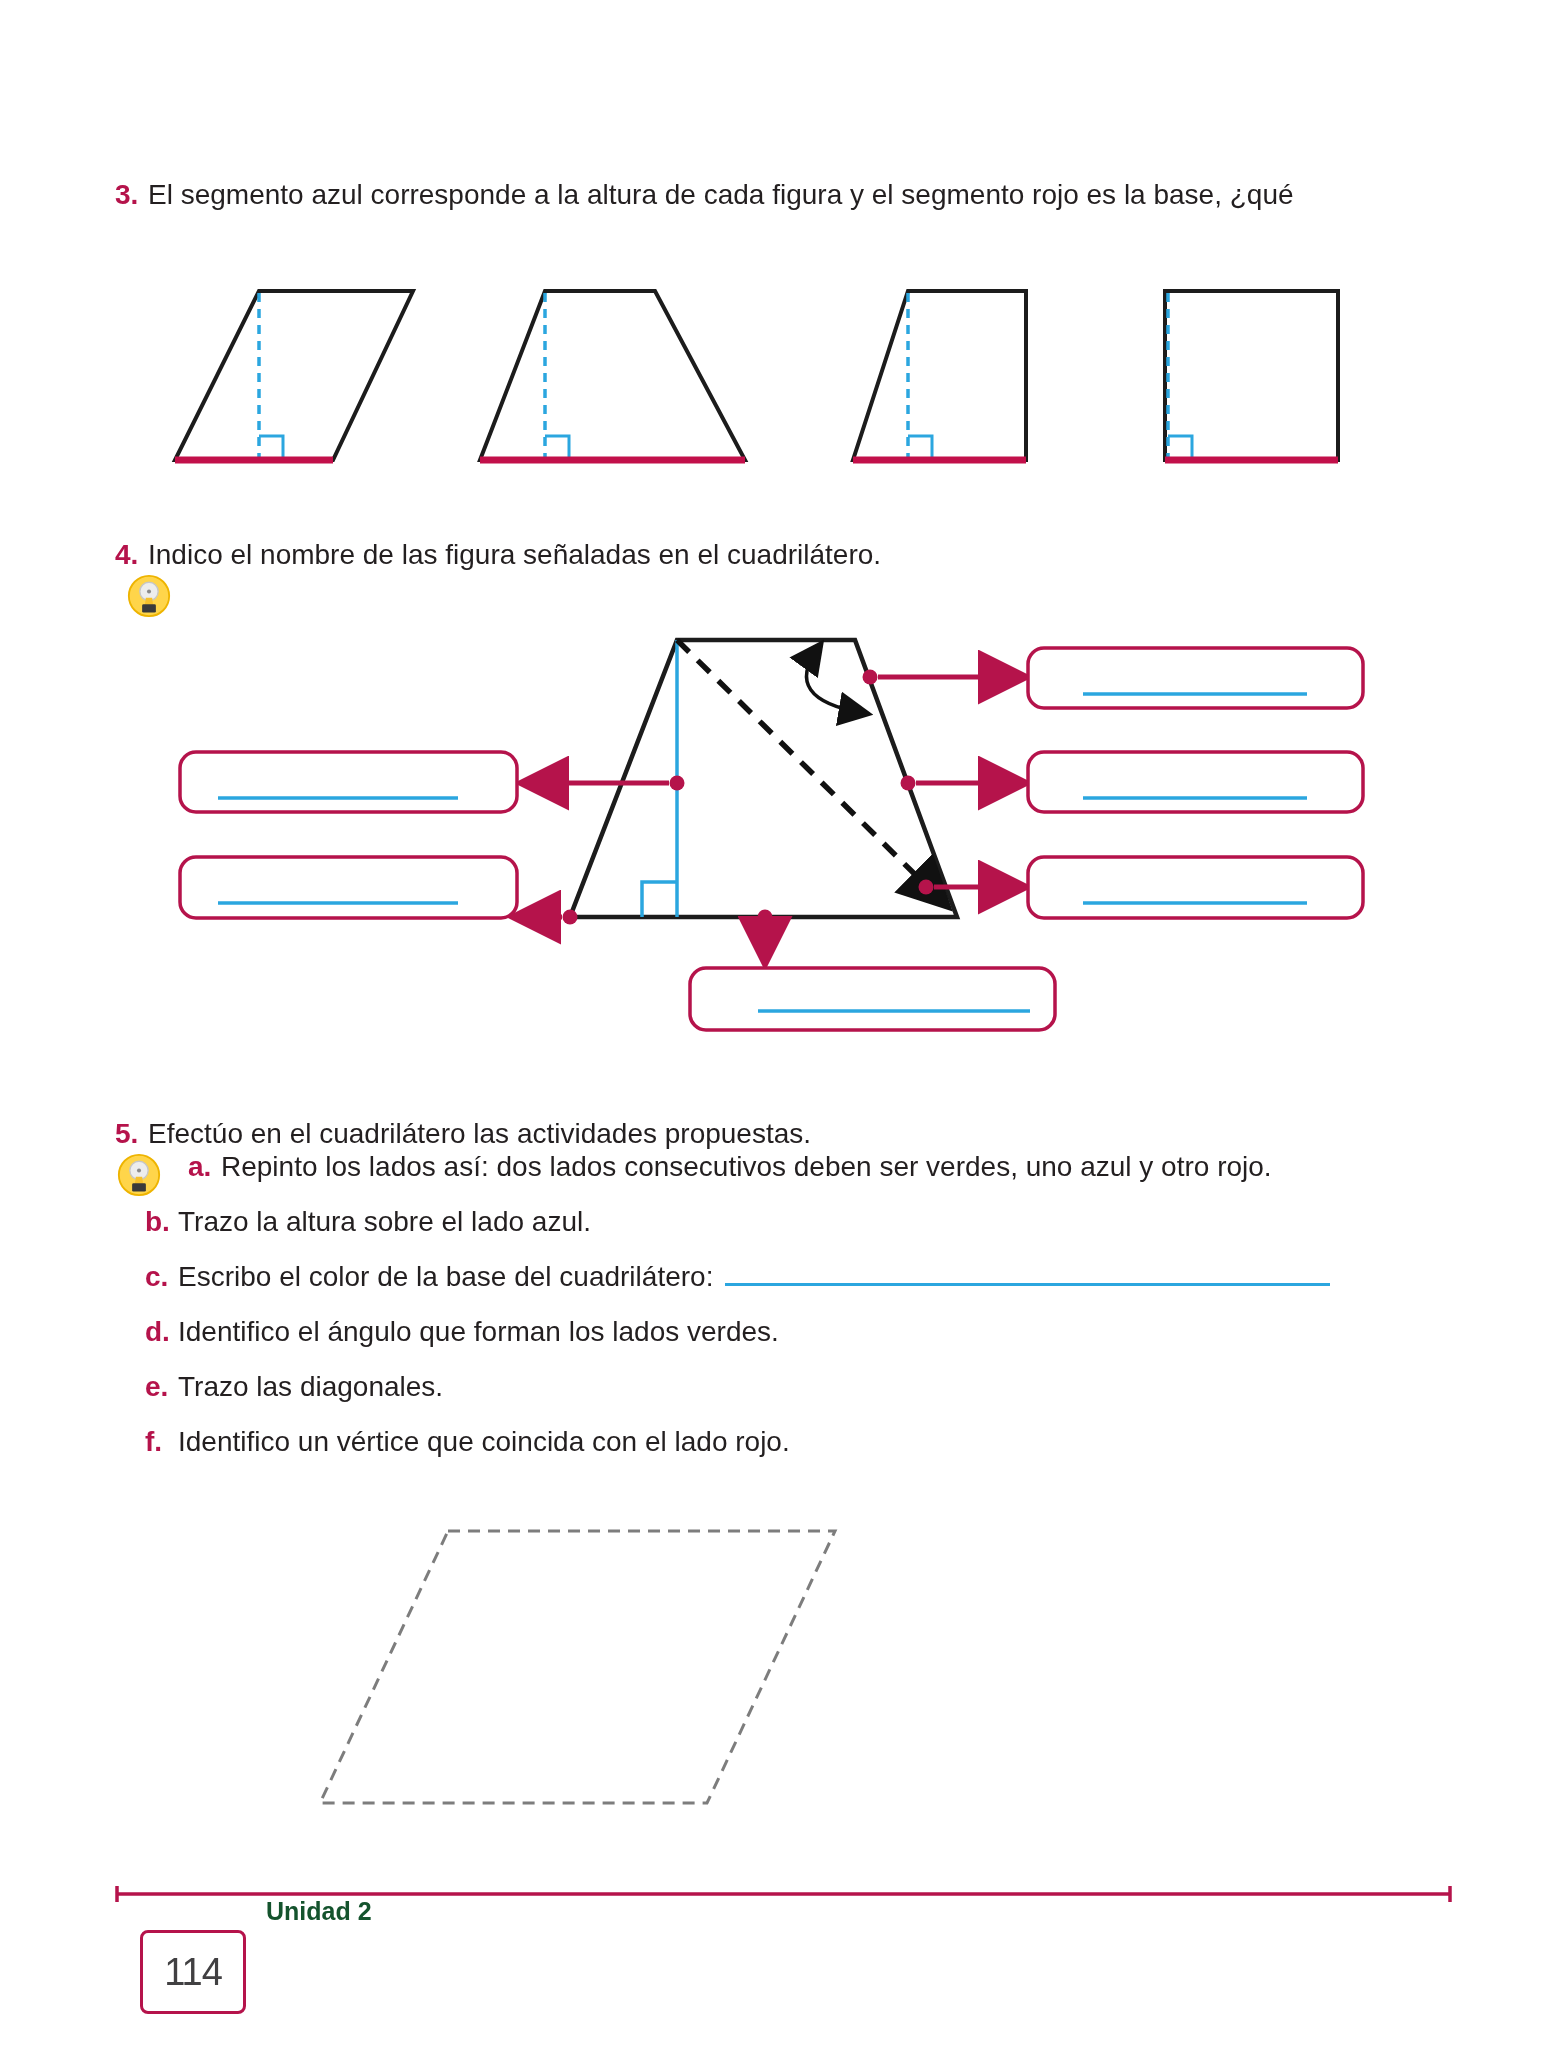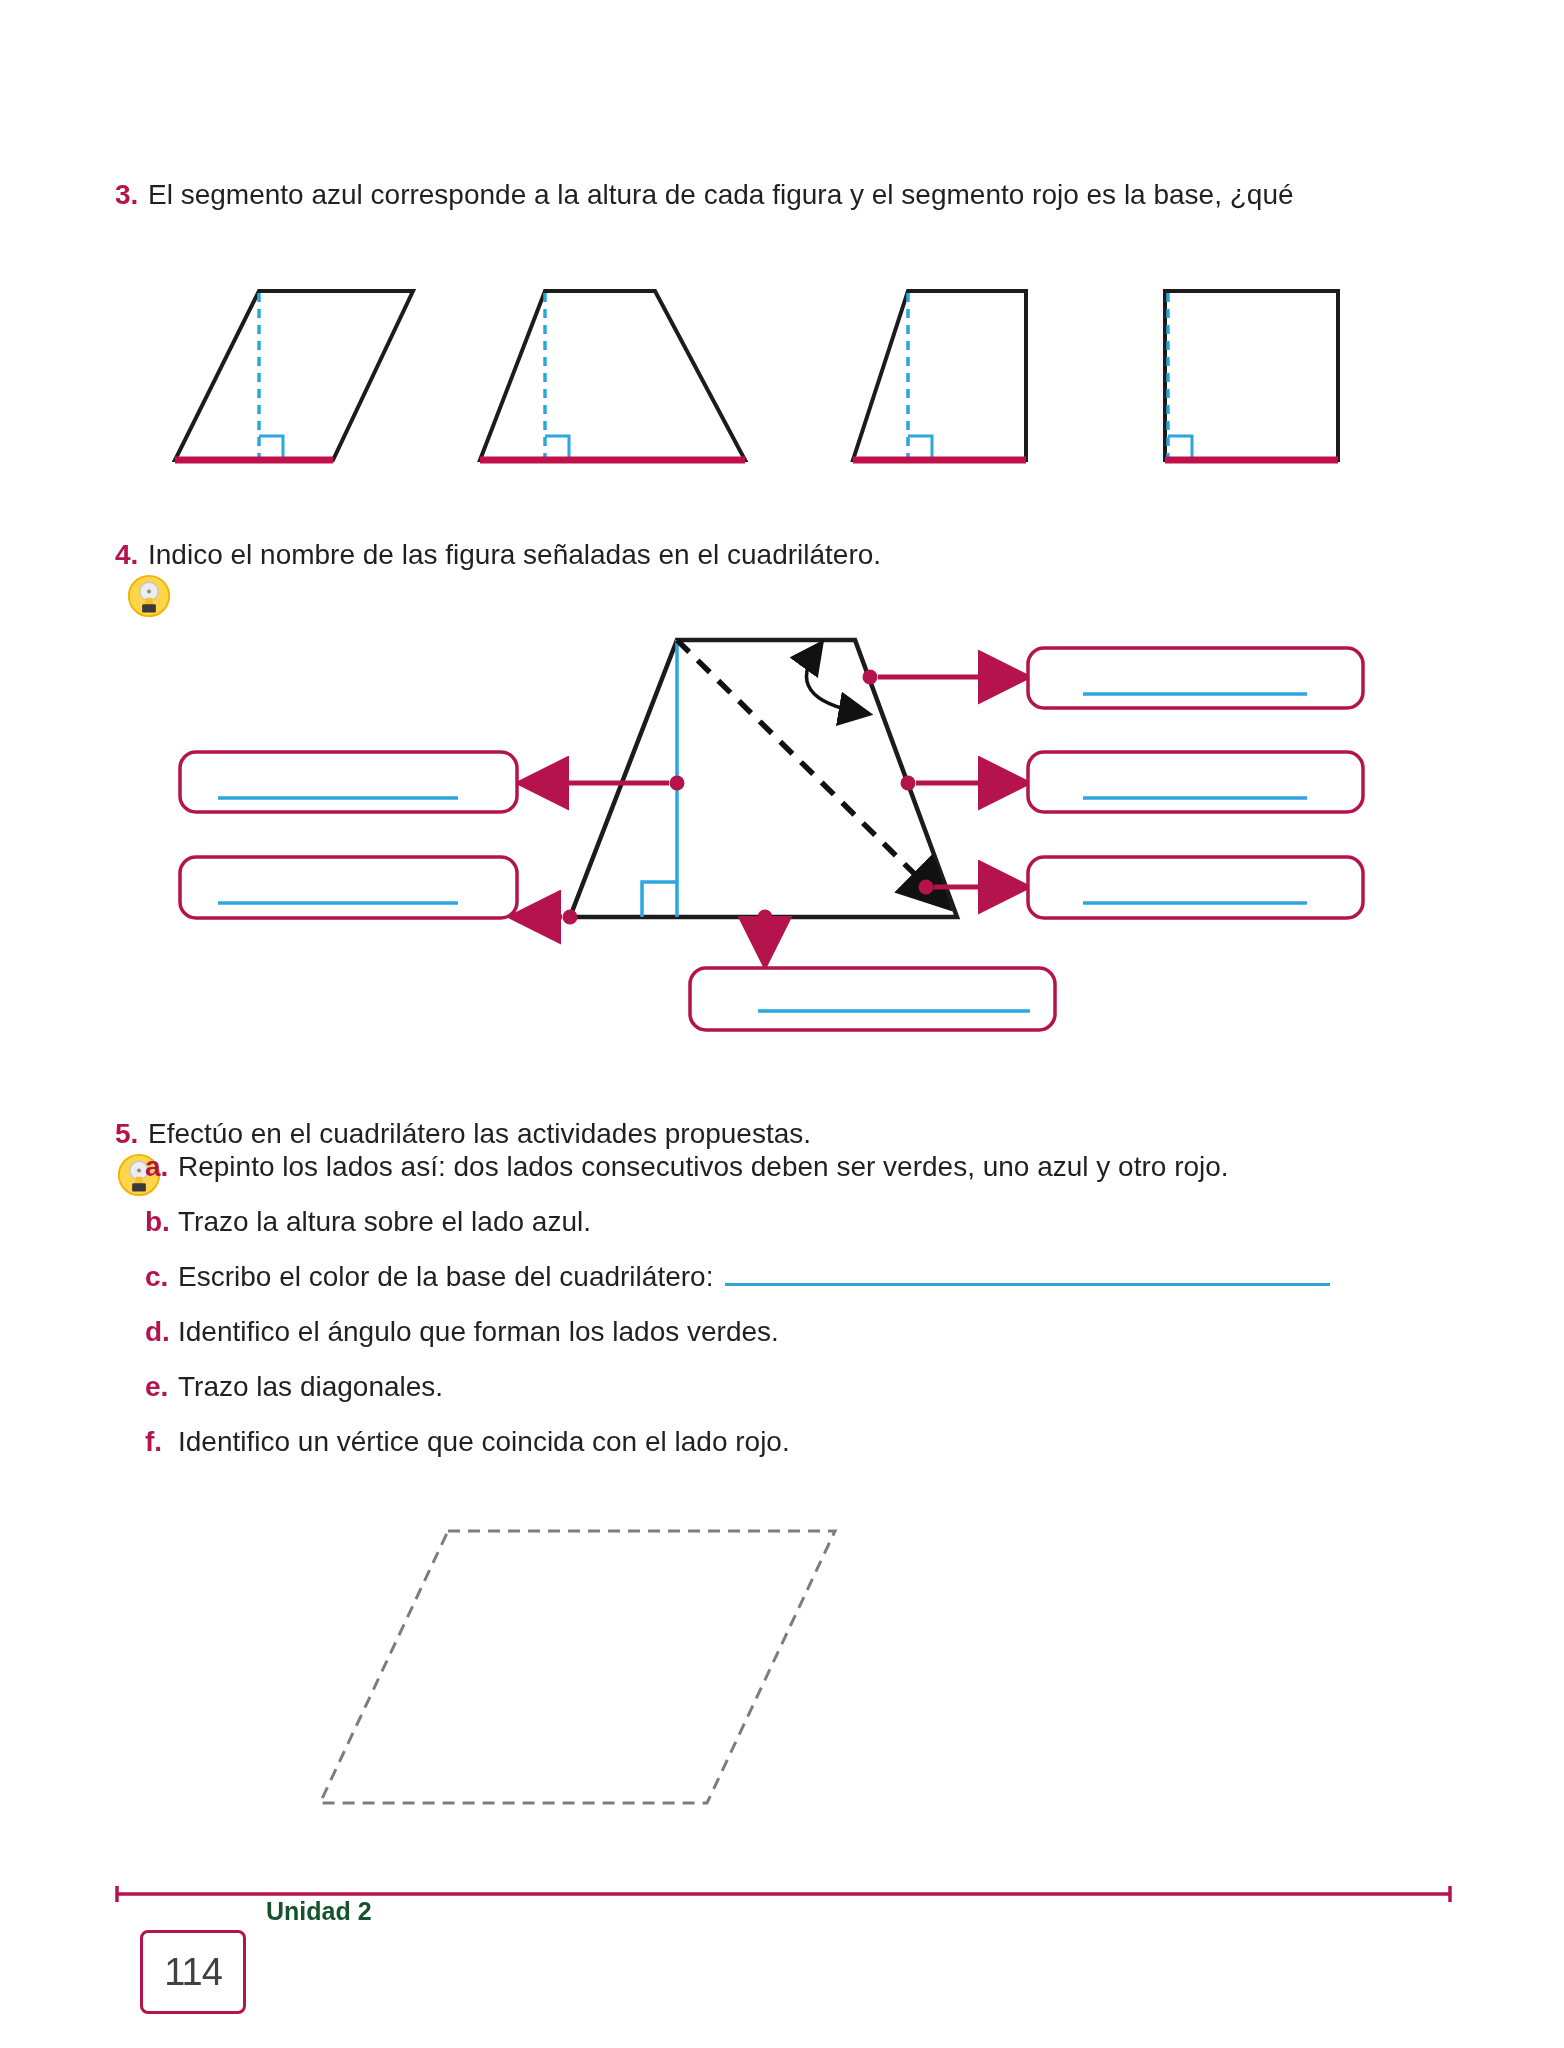--- a/index.html
+++ b/index.html
@@ -148,21 +148,21 @@
   <div class="abs ex-head" style="left:115px;top:1098px;margin-top:17px;">
     <span class="num">5.</span><span>Efectúo en el cuadrilátero las actividades propuestas.</span><svg class="bulb" style="margin-left:2px;" width="44" height="44" viewBox="0 0 48 48">
       <circle cx="24" cy="24" r="22" fill="#ffd54a" stroke="#eeb400" stroke-width="2"></circle>
       <circle cx="24" cy="19" r="10" fill="#ededed" stroke="#c6c6c6" stroke-width="1.5"></circle>
       <circle cx="24" cy="19" r="2.2" fill="#8a8a8a"></circle>
       <path d="M20.5,26 h7 l1,8 h-9 z" fill="#f6c12c"></path>
       <rect x="16.5" y="33" width="15" height="9" rx="1.5" fill="#3a3a3a"></rect>
     </svg>
   </div>
 
-  <div class="item" style="top:1150px;">
+  <div class="item" style="top:1150px;margin-left:43px;">
     <span class="letter">a.</span><span>Repinto los lados así: dos lados consecutivos deben ser verdes, uno azul y otro rojo.</span>
   </div>
   <div class="item" style="top:1205px;">
     <span class="letter">b.</span><span>Trazo la altura sobre el lado azul.</span>
   </div>
   <div class="item" style="top:1260px;">
     <span class="letter">c.</span><span>Escribo el color de la base del cuadrilátero:</span><span class="answer-line" style="width:605px;margin-left:12px;"></span>
   </div>
   <div class="item" style="top:1315px;">
     <span class="letter">d.</span><span>Identifico el ángulo que forman los lados verdes.</span>

